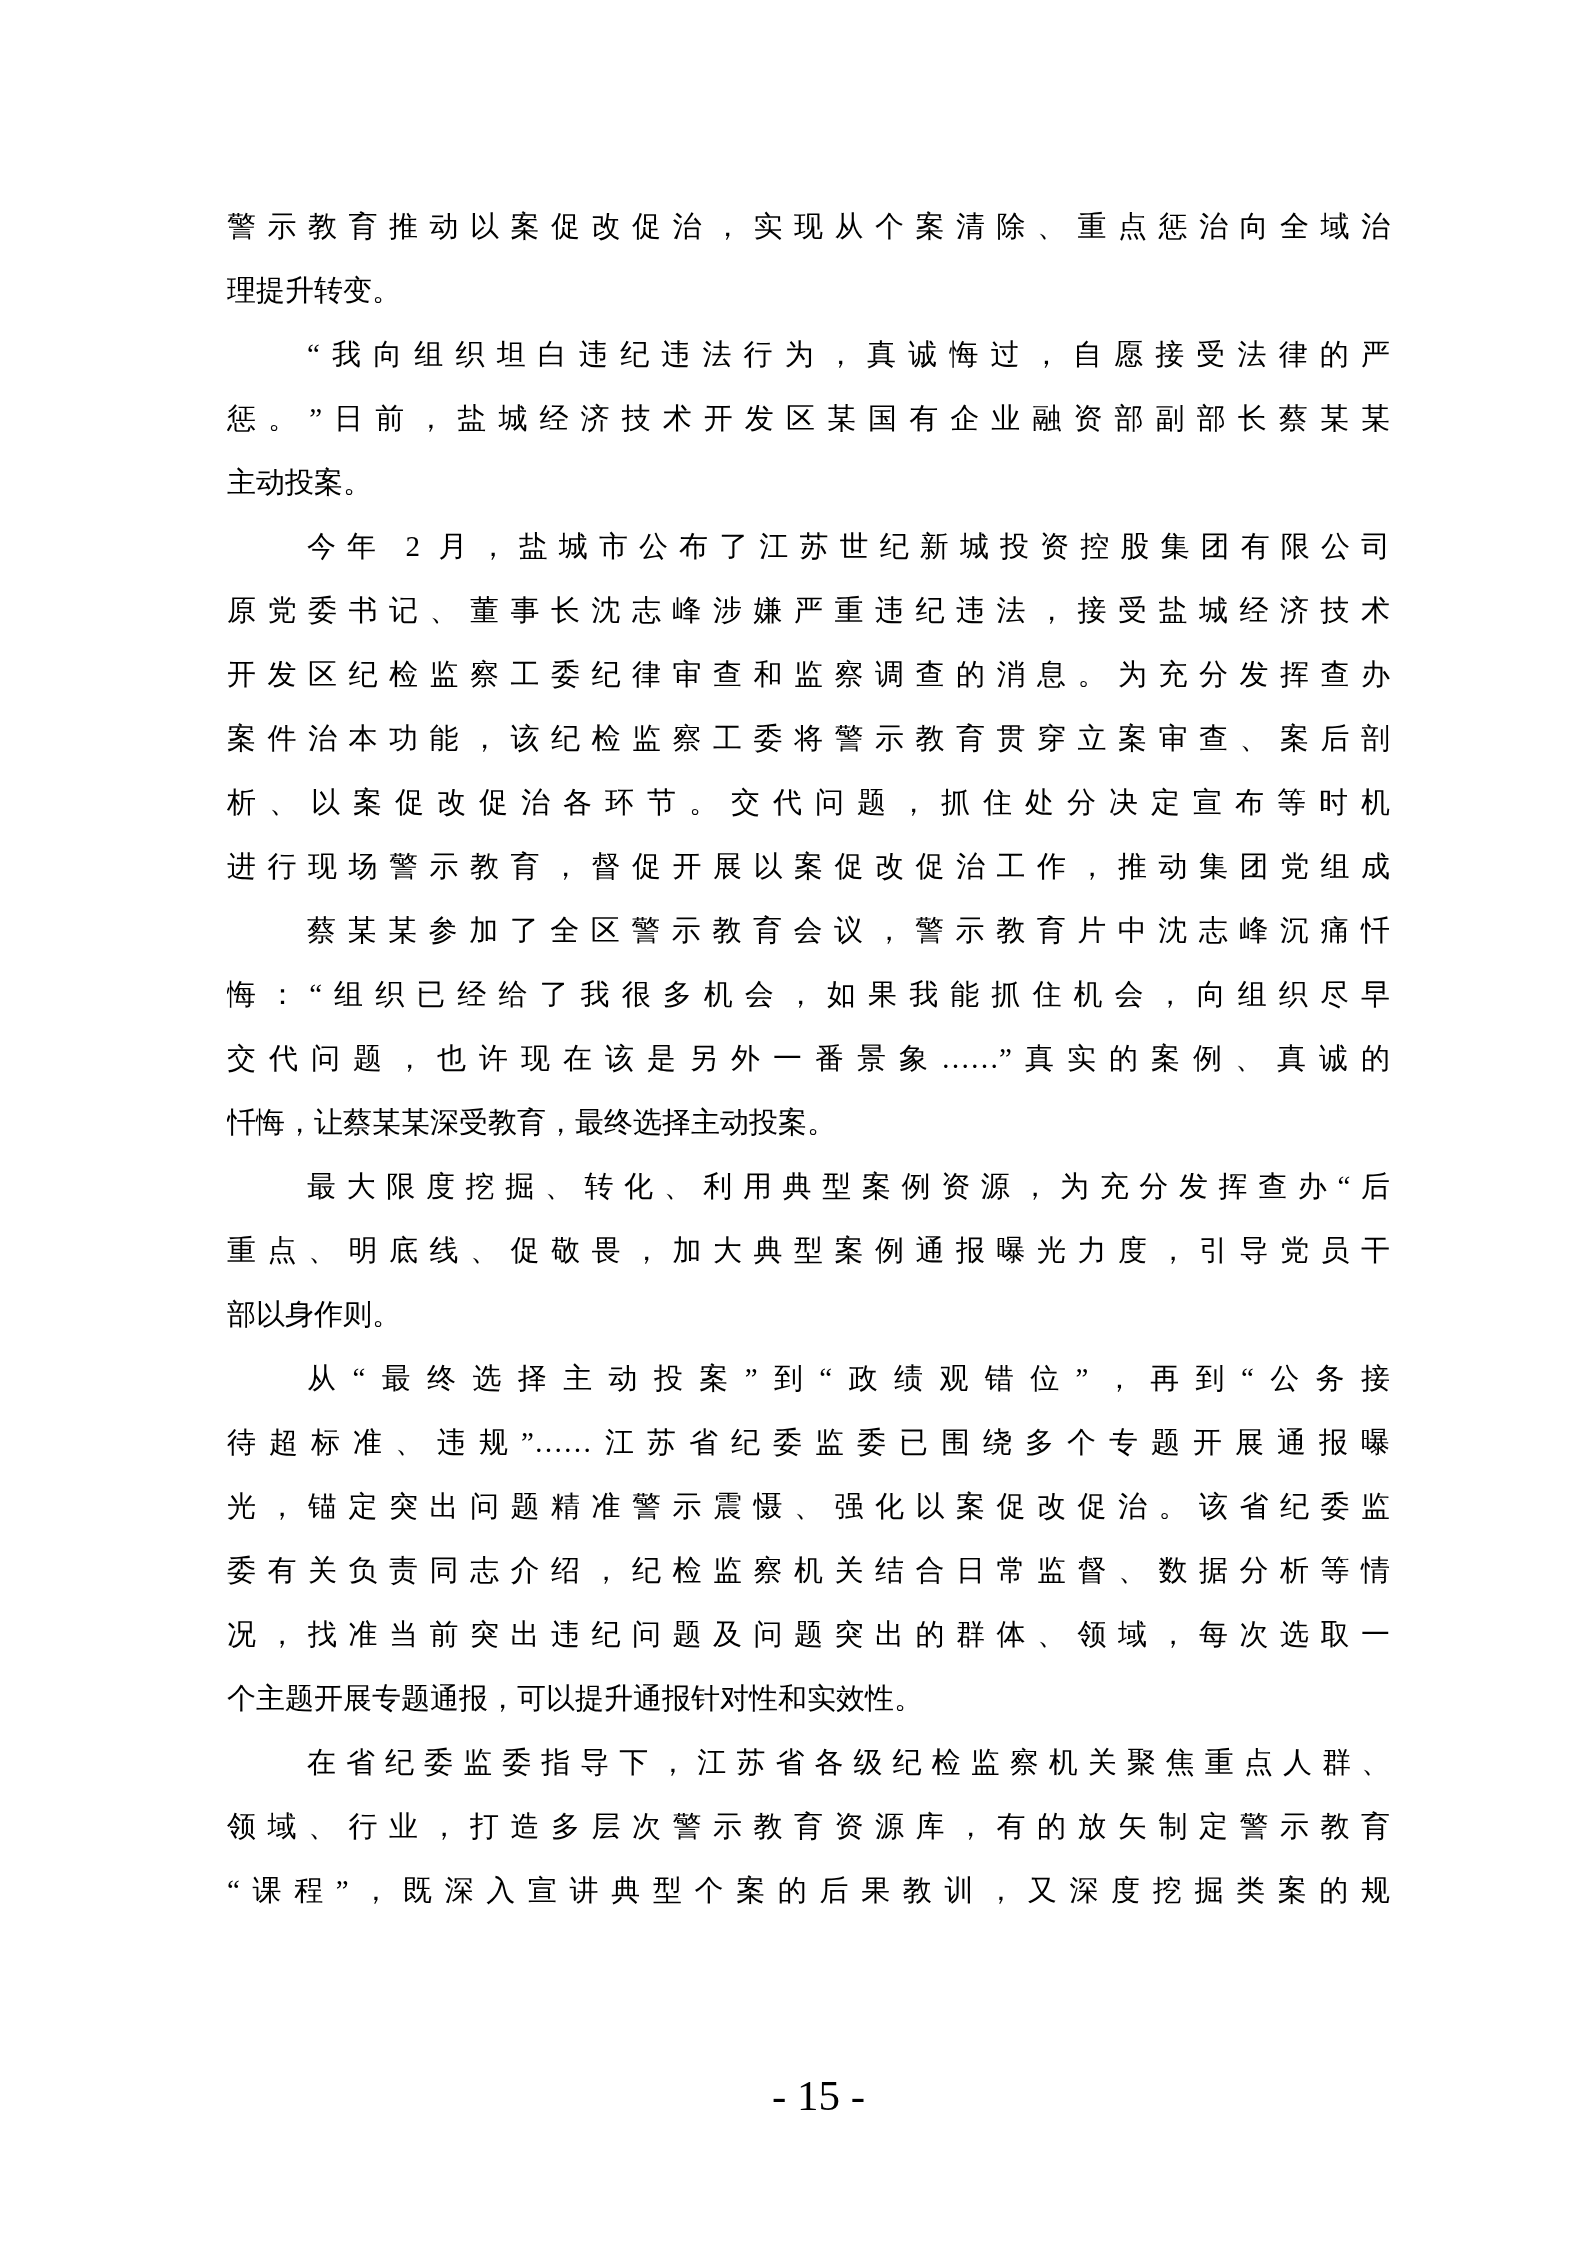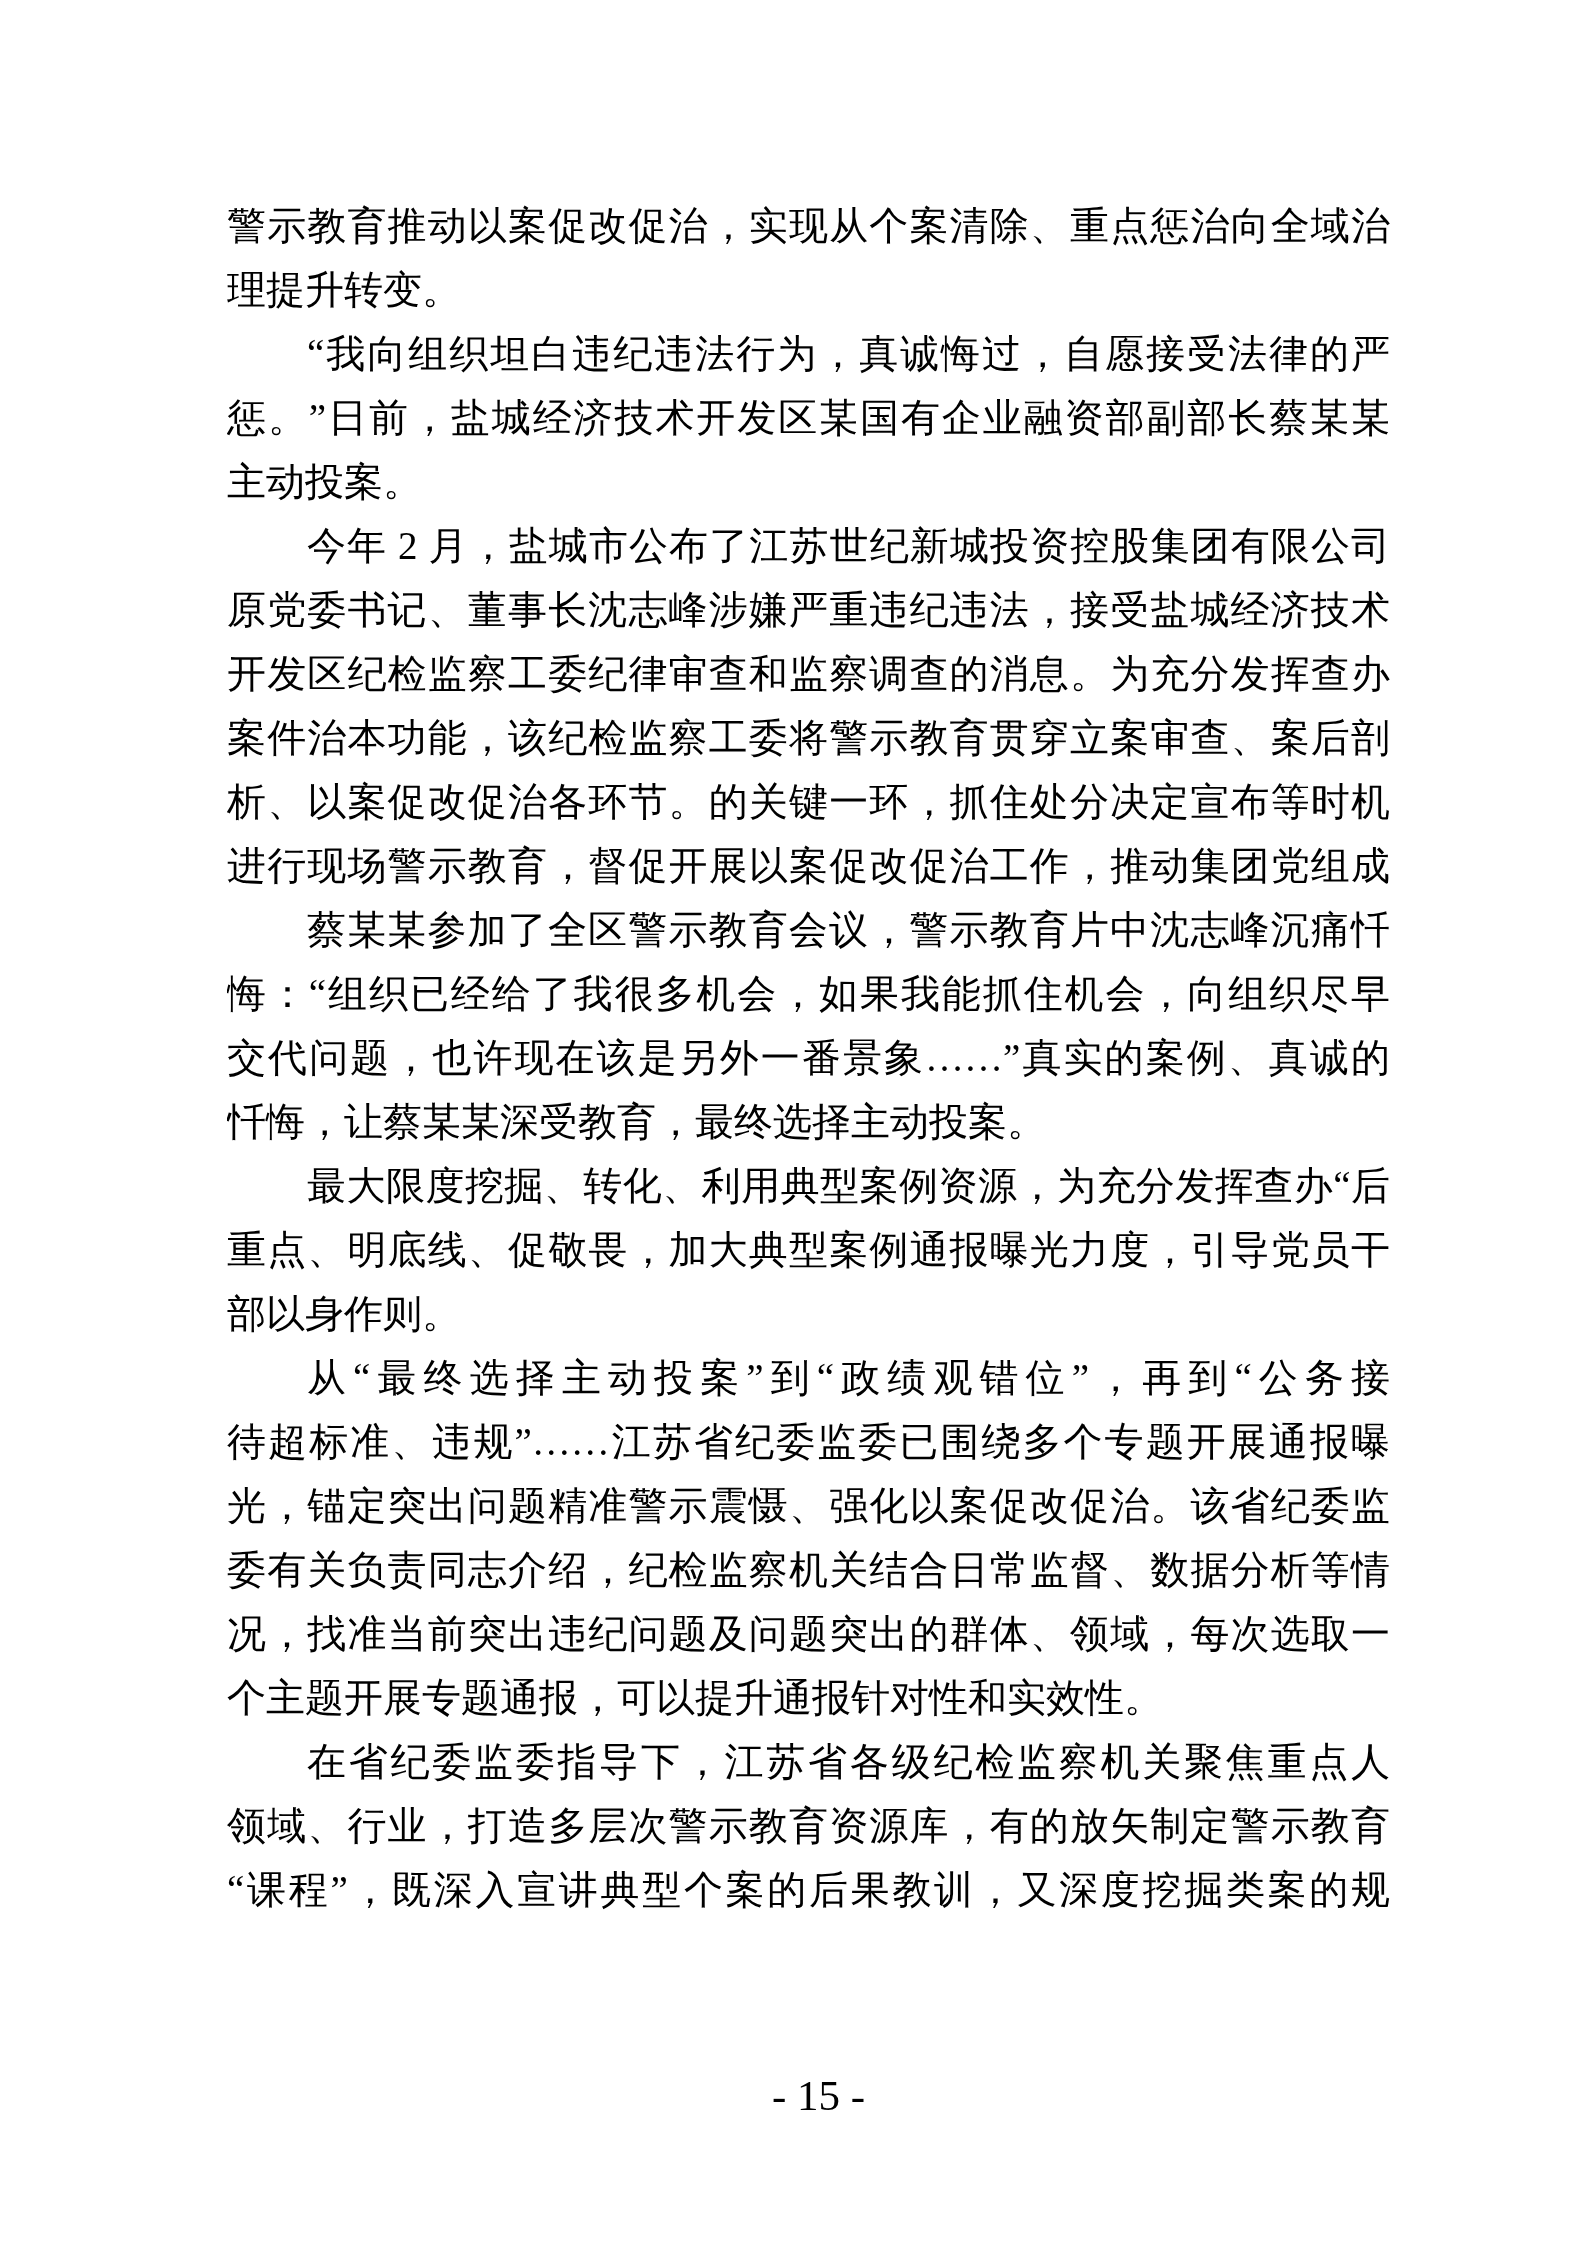--- a/index.html
+++ b/index.html
@@ -16,21 +16,21 @@
     font-family: "Liberation Serif", serif;
     color: #000000;
   }
   .text-block {
     position: absolute;
     left: 227px;
     top: 194px;
     width: 1163px;
   }
   .line {
-    font-size: 39px;
+    font-size: 29px;
     height: 64px;
     line-height: 64px;
     letter-spacing: 0;
     text-align: justify;
     text-align-last: justify;
     text-justify: inter-ideograph;
     white-space: normal;
     overflow: hidden;
   }
   .line.indent {
@@ -60,21 +60,21 @@
   <div class="text-block" id="text-block">
       <div class="line">警示教育推动以案促改促治，实现从个案清除、重点惩治向全域治</div>
       <div class="line para-end">理提升转变。</div>
       <div class="line indent">“我向组织坦白违纪违法行为，真诚悔过，自愿接受法律的严</div>
       <div class="line">惩。”日前，盐城经济技术开发区某国有企业融资部副部长蔡某某</div>
       <div class="line para-end">主动投案。</div>
       <div class="line indent">今年 2 月，盐城市公布了江苏世纪新城投资控股集团有限公司</div>
       <div class="line">原党委书记、董事长沈志峰涉嫌严重违纪违法，接受盐城经济技术</div>
       <div class="line">开发区纪检监察工委纪律审查和监察调查的消息。为充分发挥查办</div>
       <div class="line">案件治本功能，该纪检监察工委将警示教育贯穿立案审查、案后剖</div>
-      <div class="line">析、以案促改促治各环节。的关键一环，抓住处分决定宣布等时机</div>
+      <div class="line">析、以案促改促治各环节。交代问题，抓住处分决定宣布等时机</div>
       <div class="line">进行现场警示教育，督促开展以案促改促治工作，推动集团党组成</div>
       <div class="line indent">蔡某某参加了全区警示教育会议，警示教育片中沈志峰沉痛忏</div>
       <div class="line">悔：“组织已经给了我很多机会，如果我能抓住机会，向组织尽早</div>
       <div class="line">交代问题，也许现在该是另外一番景象……”真实的案例、真诚的</div>
       <div class="line para-end">忏悔，让蔡某某深受教育，最终选择主动投案。</div>
       <div class="line indent">最大限度挖掘、转化、利用典型案例资源，为充分发挥查办“后</div>
       <div class="line">重点、明底线、促敬畏，加大典型案例通报曝光力度，引导党员干</div>
       <div class="line para-end">部以身作则。</div>
       <div class="line indent">从“最终选择主动投案”到“政绩观错位”，再到“公务接</div>
       <div class="line">待超标准、违规”……江苏省纪委监委已围绕多个专题开展通报曝</div>

